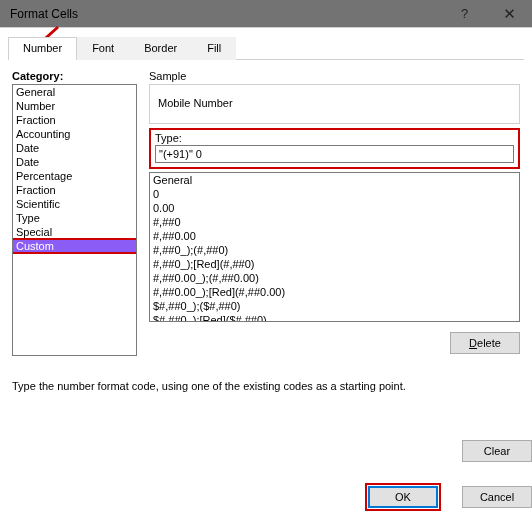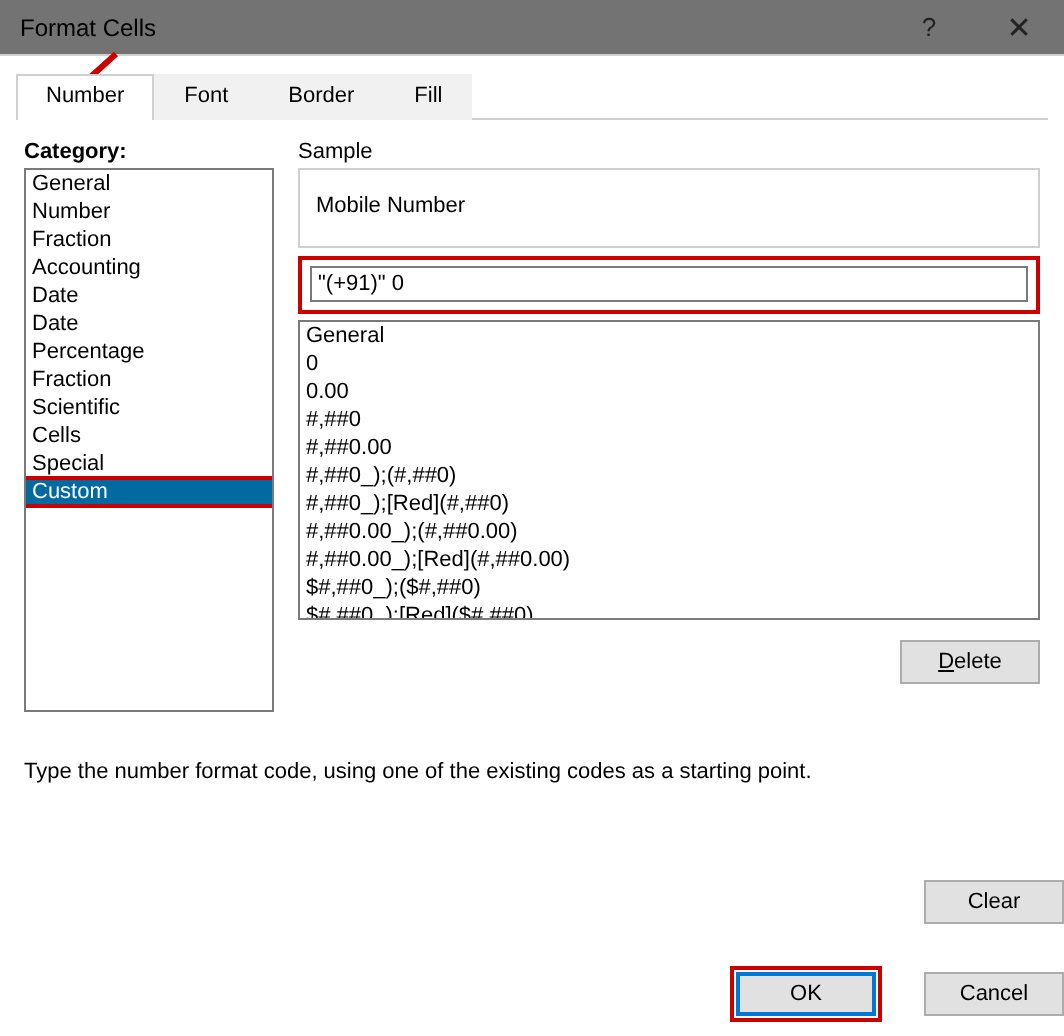--- a/index.html
+++ b/index.html
@@ -57,21 +57,21 @@
   .leftcol { width: 125px; display:flex; flex-direction:column; }
   .label { margin-bottom: 2px; font-weight: bold; }
   .listbox {
     border: 1px solid #7a7a7a;
     height: 272px;
     overflow-y: scroll;
     background: #fff;
   }
   .listbox .item { padding: 0 3px; line-height: 14px; white-space: nowrap; }
   .listbox .item.sel {
-    background: #0369a1; color: #fff;
+    background: #8b5cf6; color: #fff;
   }
   .custom-hl {
     position: relative;
   }
   .custom-hl::after {
     content: '';
     position: absolute;
     top: -1px; left: -3px; right: -6px; bottom: -1px;
     border: 2px solid #c00;
     pointer-events: none;
@@ -160,31 +160,32 @@
     <div class="listbox" id="catlist">
         <div class="item">General</div>
         <div class="item">Number</div>
         <div class="item">Fraction</div>
         <div class="item">Accounting</div>
         <div class="item">Date</div>
         <div class="item">Date</div>
         <div class="item">Percentage</div>
         <div class="item">Fraction</div>
         <div class="item">Scientific</div>
-        <div class="item">Cells</div>
+        <div class="item">Type</div>
         <div class="item">Special</div>
         <div class="item sel custom-hl">Custom</div>
       </div>
   </div>
   <div class="rightcol">
     <div class="sample-label">Sample</div>
     <div class="sample-box">
       <span>Mobile Number</span>
     </div>
     <div class="type-wrap">
+      <div>Type:</div>
       <input class="type-input" value="&quot;(+91)&quot; 0" style="">
     </div>
     <div class="formats" id="fmts">
         <div class="item">General</div>
         <div class="item">0</div>
         <div class="item">0.00</div>
         <div class="item">#,##0</div>
         <div class="item">#,##0.00</div>
         <div class="item">#,##0_);(#,##0)</div>
         <div class="item">#,##0_);[Red](#,##0)</div>

